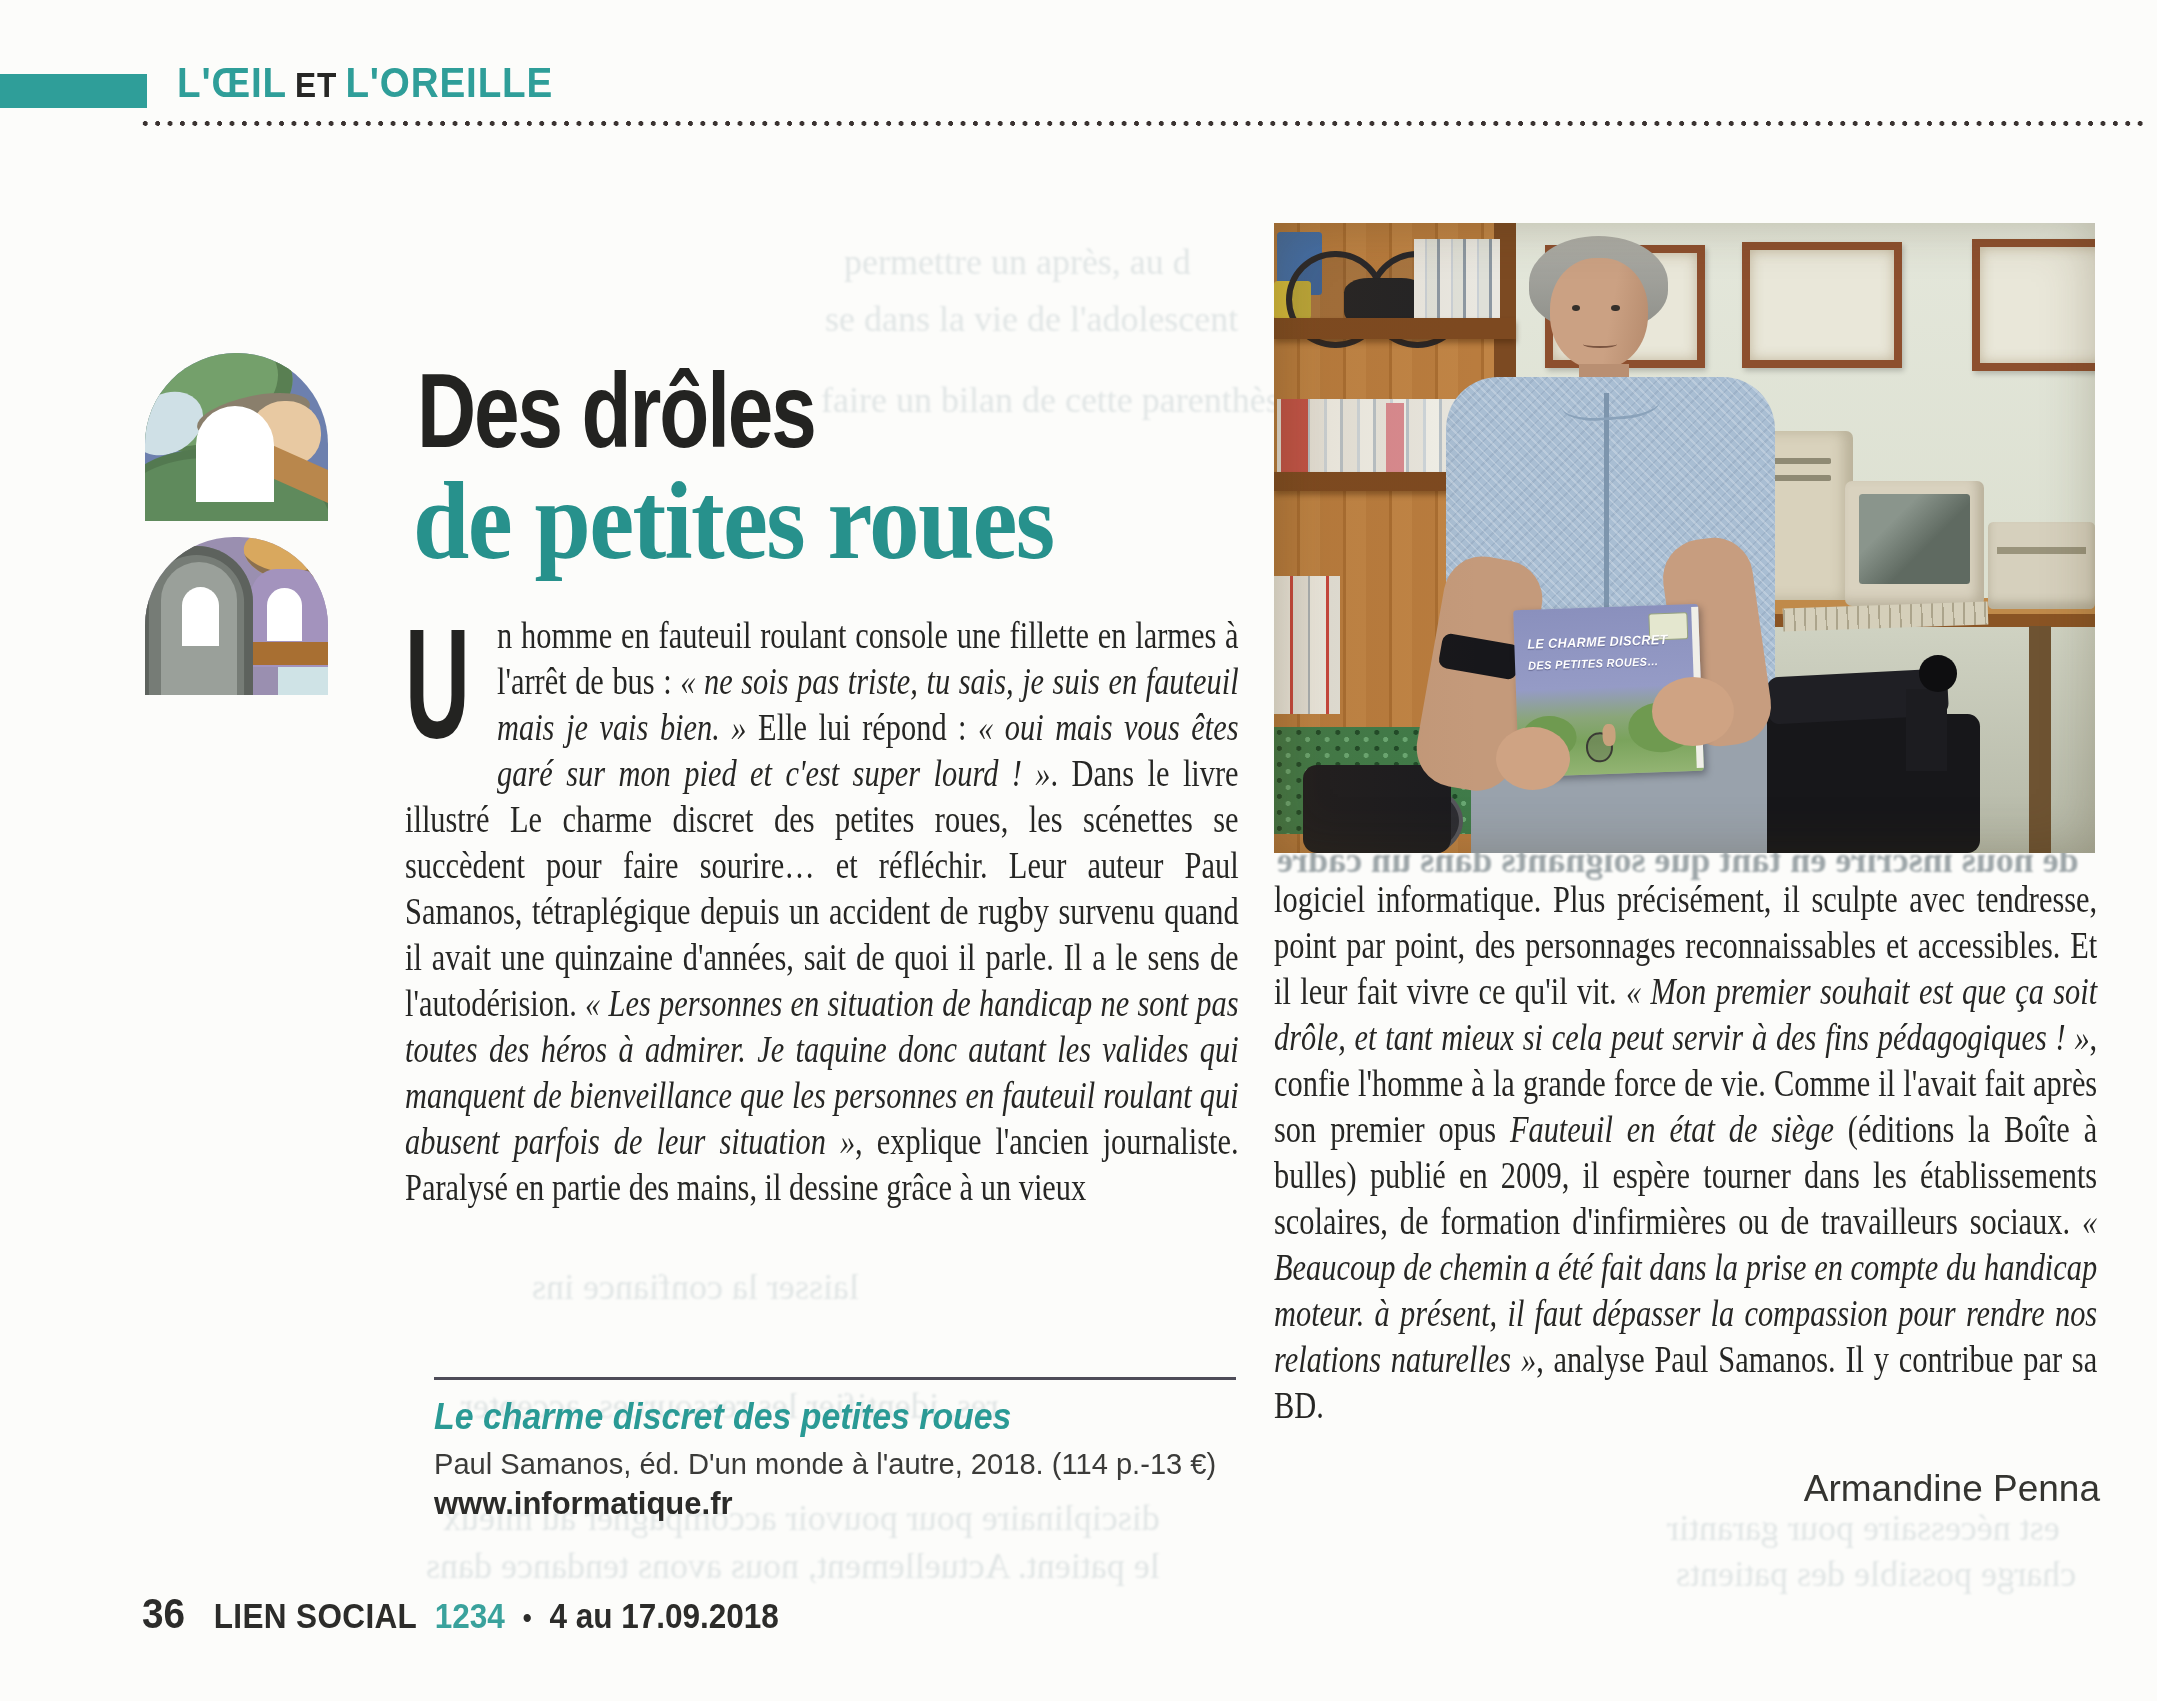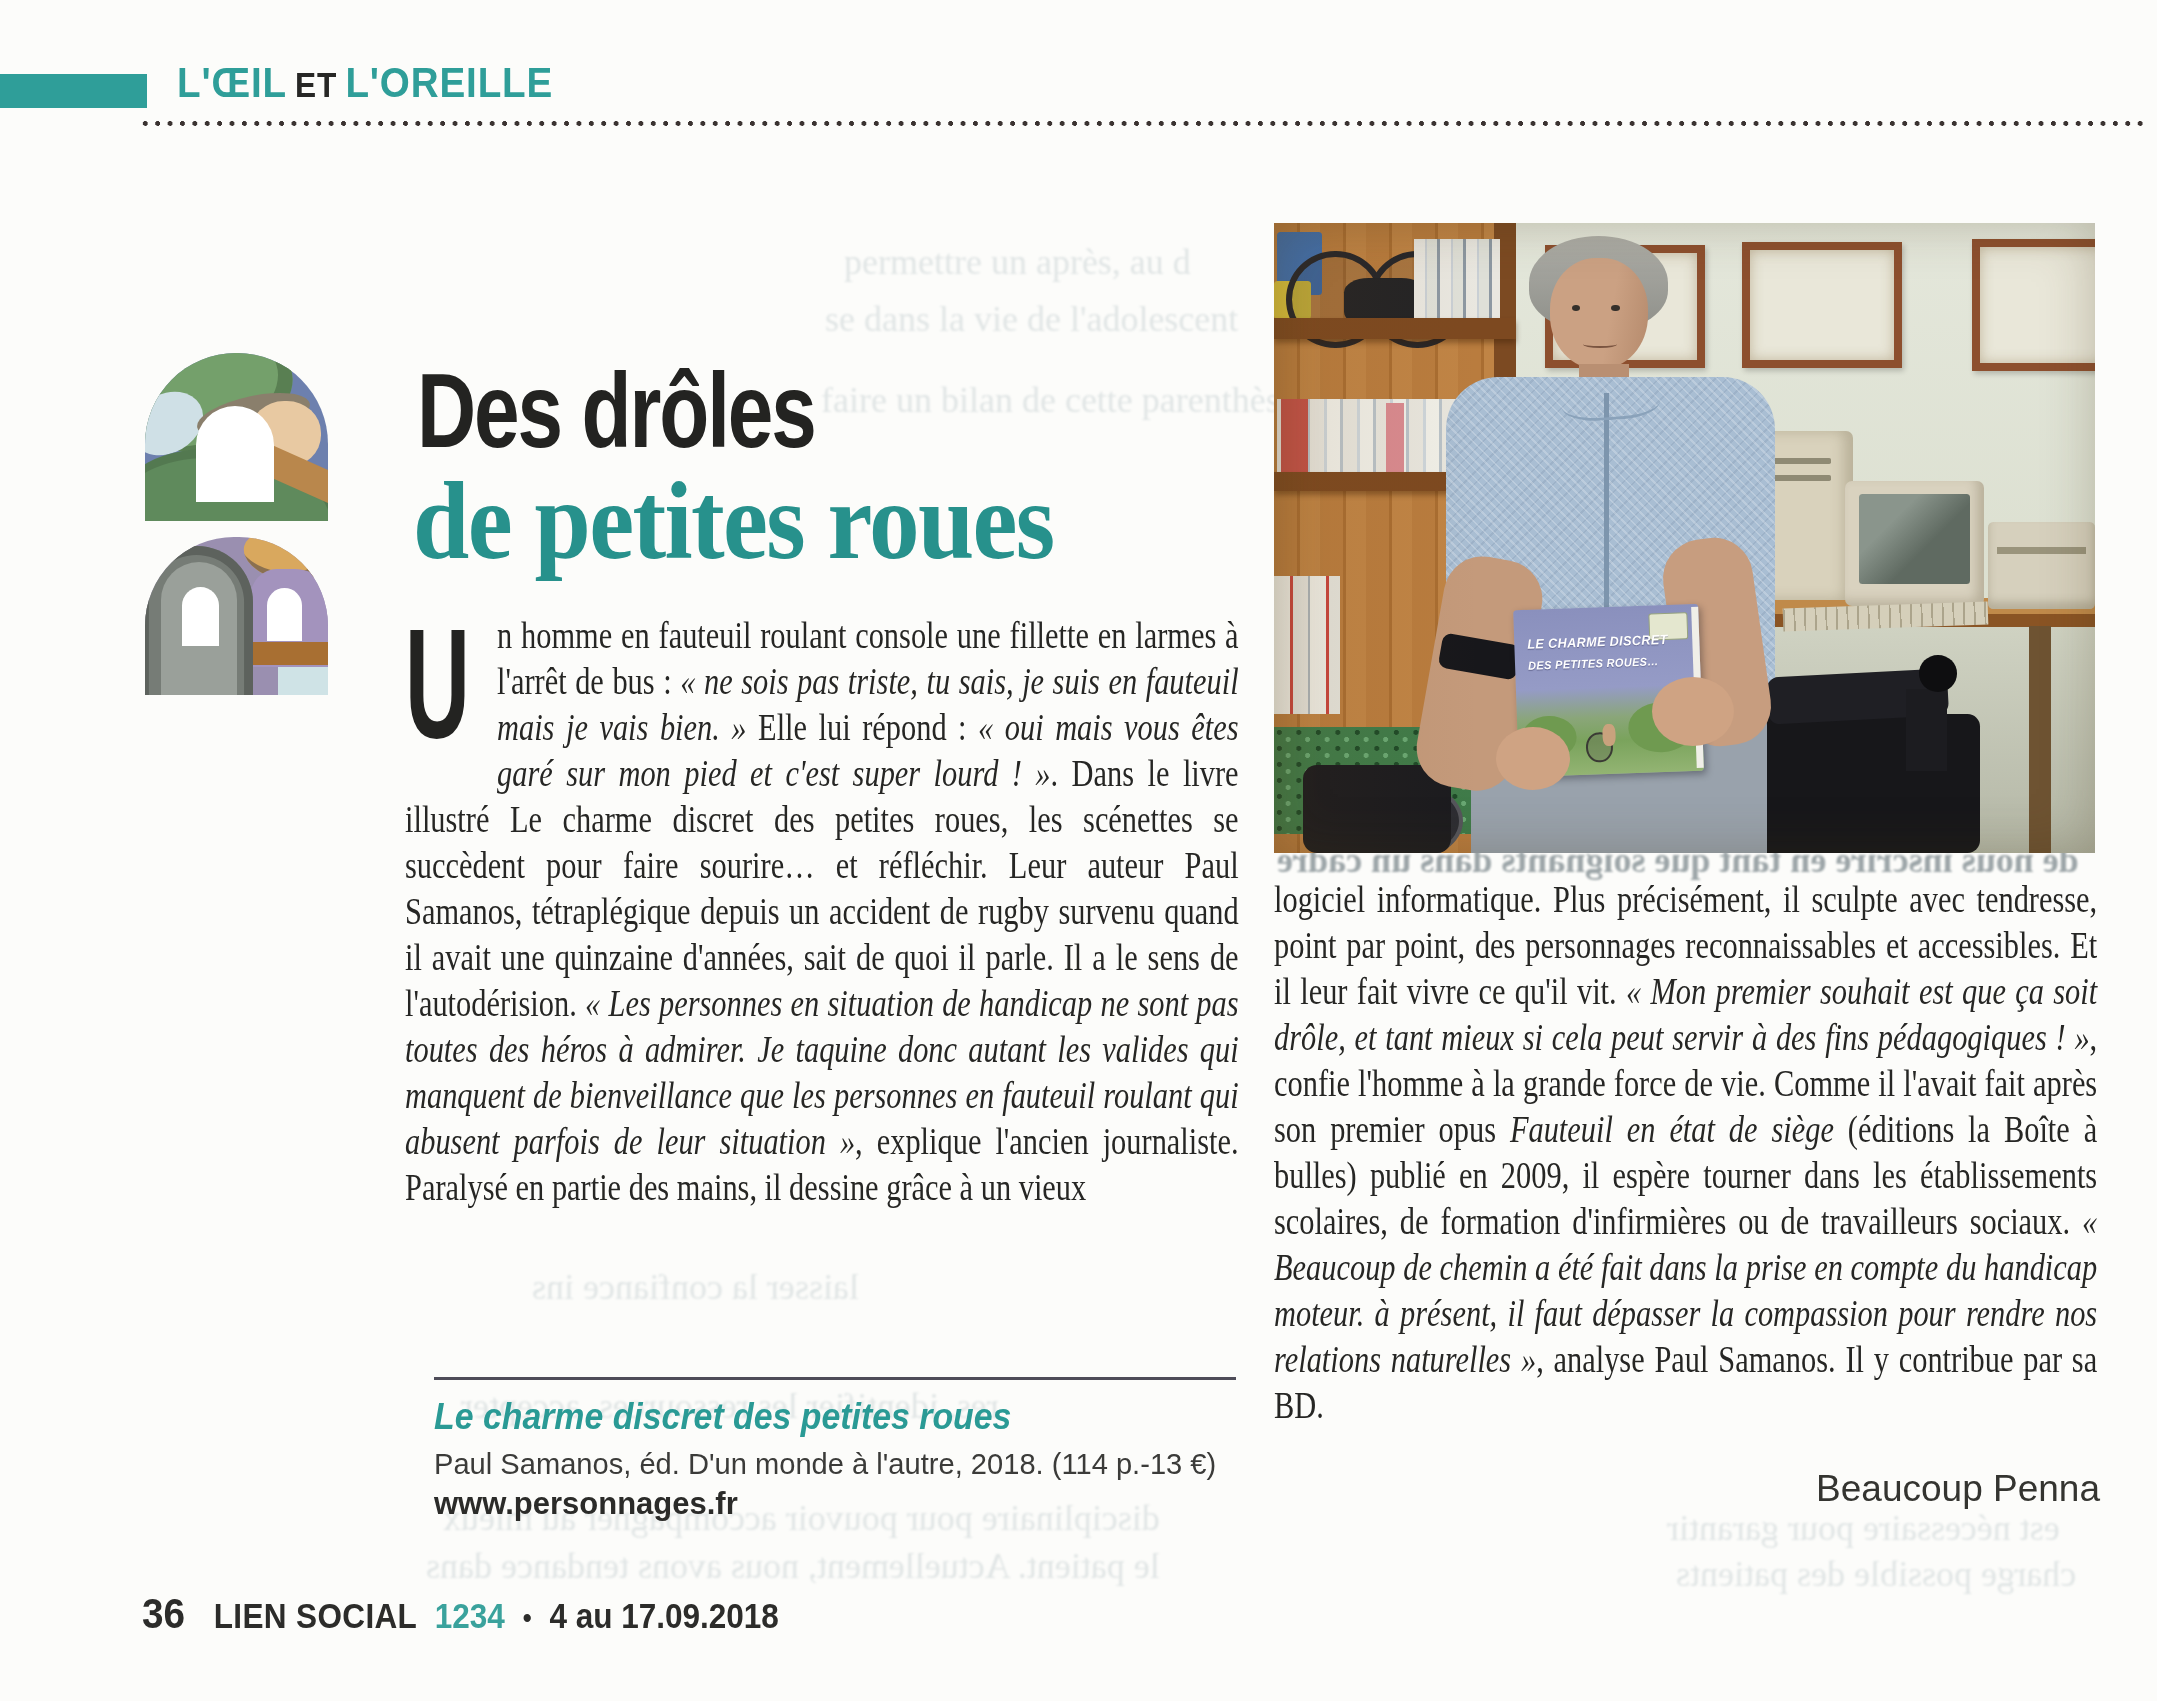--- a/index.html
+++ b/index.html
@@ -191,21 +191,21 @@
   <h2 class="headline-2">de petites roues</h2>
 
   <div class="col col-1">
     <span class="dropcap">U</span>
     <p><span>n homme en fauteuil roulant console une fillette en larmes à l'arrêt de bus : </span><span class="it">« ne sois pas triste, tu sais, je suis en fauteuil mais je vais bien. »</span><span> Elle lui répond : </span><span class="it">« oui mais vous êtes garé sur mon pied et c'est super lourd ! »</span><span>. Dans le livre illustré Le charme discret des petites roues, les scénettes se succèdent pour faire sourire… et réfléchir. Leur auteur Paul Samanos, tétraplégique depuis un accident de rugby survenu quand il avait une quinzaine d'années, sait de quoi il parle. Il a le sens de l'autodérision. </span><span class="it">« Les personnes en situation de handicap ne sont pas toutes des héros à admirer. Je taquine donc autant les valides qui manquent de bienveillance que les personnes en fauteuil roulant qui abusent parfois de leur situation »</span><span>, explique l'ancien journaliste. Paralysé en partie des mains, il dessine grâce à un vieux</span></p>
   </div>
 
   <div class="bi-rule"></div>
   <p class="bi-title">Le charme discret des petites roues</p>
   <div class="bi-details">Paul Samanos, éd. D'un monde à l'autre, 2018. (114 p.-13 €)</div>
-  <div class="bi-url">www.personnages.fr</div>
+  <div class="bi-url">www.informatique.fr</div>
 
   <figure class="photo">
     <div class="ph-frame" style="left:33%; top:3.5%; width:17.5%; height:17%;"></div>
     <div class="ph-frame" style="left:57%; top:3%; width:17.5%; height:17.5%;"></div>
     <div class="ph-frame" style="left:85%; top:2.5%; width:15.5%; height:18.5%;"></div>
 
     <div class="ph-shelf"></div>
     <div class="ph-post"></div>
     <div class="ph-bluebox"></div>
     <div class="ph-yellow"></div>
@@ -269,21 +269,21 @@
     </div>
 
     <div class="ph-hand" style="left:27%; top:80%; width:9%; height:10%;"></div>
     <div class="ph-hand" style="left:46%; top:72%; width:10%; height:11%;"></div>
     <div class="ph-vignette"></div>
   </figure>
 
   <div class="col col-2">
     <p><span>logiciel informatique. Plus précisément, il sculpte avec tendresse, point par point, des personnages reconnaissables et accessibles. Et il leur fait vivre ce qu'il vit. </span><span class="it">« Mon premier souhait est que ça soit drôle, et tant mieux si cela peut servir à des fins pédagogiques ! »</span><span>, confie l'homme à la grande force de vie. Comme il l'avait fait après son premier opus </span><span class="it">Fauteuil en état de siège</span><span> (éditions la Boîte à bulles) publié en 2009, il espère tourner dans les établissements scolaires, de formation d'infirmières ou de travailleurs sociaux. </span><span class="it">« Beaucoup de chemin a été fait dans la prise en compte du handicap moteur. à présent, il faut dépasser la compassion pour rendre nos relations naturelles »</span><span>, analyse Paul Samanos. Il y contribue par sa BD.</span></p>
   </div>
-  <div class="byline">Beaucoup Penna</div>
+  <div class="byline">Armandine Penna</div>
 
   <div class="footer">
     <span class="pn">36</span>
     <span class="mag">LIEN SOCIAL</span>
     <span class="iss">1234</span>
     <span class="sep">•</span>
     <span class="dat">4 au 17.09.2018</span>
   </div>
 
 </div>

